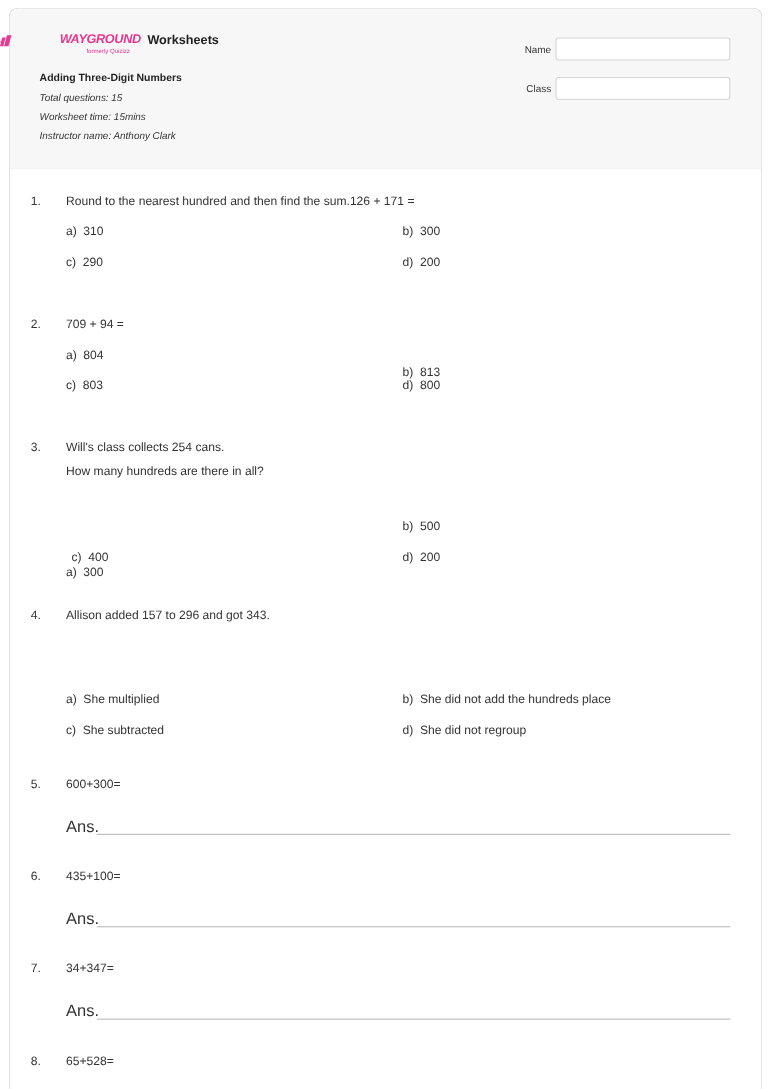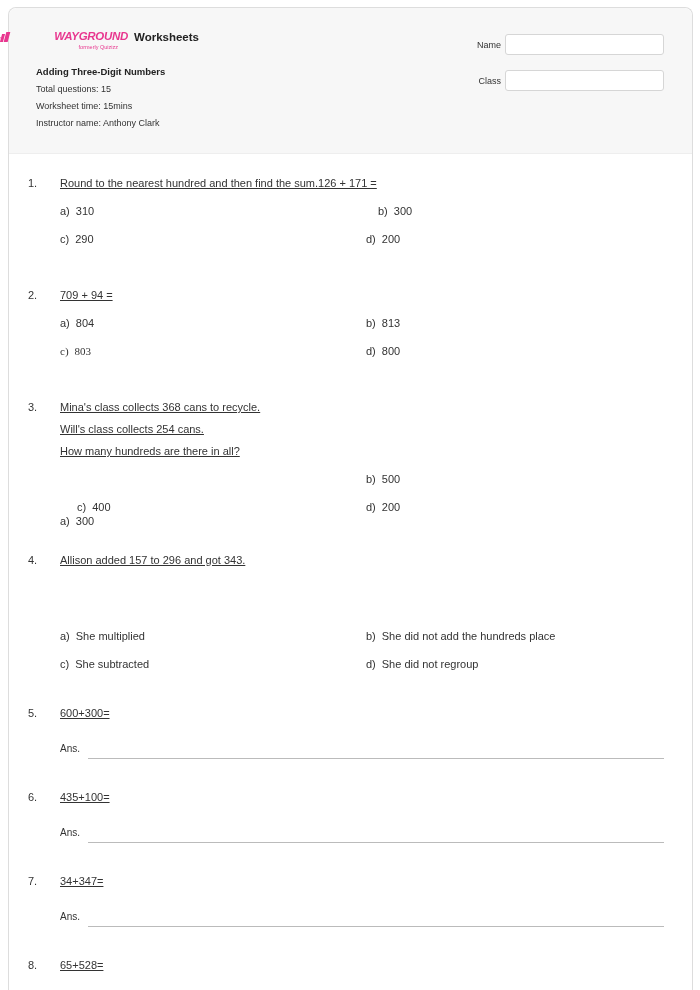--- a/index.html
+++ b/index.html
@@ -90,20 +90,21 @@
       color: #333333;
     }
     .meta .title {
       font-weight: bold;
       font-size: 9.5px;
       color: #222222;
       margin-bottom: 7px;
     }
     .meta .line {
       margin-bottom: 7px;
+      font-style: italic;
     }
     .fields {
       position: absolute;
       right: 28px;
       top: 26px;
       width: 200px;
     }
     .field-row {
       display: flex;
       align-items: center;
@@ -140,33 +141,32 @@
       left: 19px;
       font-size: 11px;
       color: #333333;
     }
     .q-text {
       position: absolute;
       left: 51px;
       font-size: 11px;
       color: #333333;
       line-height: 22px;
-      text-decoration: underline;
     }
     .opt {
       position: absolute;
       font-size: 11px;
       color: #333333;
       white-space: nowrap;
     }
     .opt .letter { margin-right: 6px; }
     .ans {
       position: absolute;
       left: 51px;
-      font-size: 10px;
+      font-size: 15px;
       color: #333333;
     }
     .ans-line {
       position: absolute;
       left: 79px;
       width: 576px;
       height: 1px;
       background: #bbbbbb;
     }
   </style>
@@ -210,46 +210,45 @@
   </div>
 
   <div class="questions">
 
     <div class="q" style="top:23px;">
       <span class="q-num" style="top:0;">1.</span>
       <div class="q-text" style="top:-5px;">
         <div>Round to the nearest hundred and then find the sum.126 + 171 =</div>
       </div>
       <div class="opt" style="left:51px; top:28px;"><span class="letter">a)</span><span>310</span></div>
-      <div class="opt" style="left:369px; top:28px;"><span class="letter">b)</span><span>300</span></div>
+      <div class="opt" style="left:357px; top:28px;"><span class="letter">b)</span><span>300</span></div>
       <div class="opt" style="left:51px; top:56px;"><span class="letter">c)</span><span>290</span></div>
       <div class="opt" style="left:357px; top:56px;"><span class="letter">d)</span><span>200</span></div>
     </div>
 
     <div class="q" style="top:135px;">
       <span class="q-num" style="top:0;">2.</span>
       <div class="q-text" style="top:-5px;">
         <div>709 + 94 =</div>
       </div>
       <div class="opt" style="left:51px; top:28px;"><span class="letter">a)</span><span>804</span></div>
-      <div class="opt" style="left:357px; top:28px;"><span class="letter">b)</span><span>813</span></div>
-      <div class="opt" style="left:51px; top:56px;font-family:Liberation Serif, serif;"><span class="letter">c)</span><span>803</span></div>
+      <div class="opt" style="left:357px; top:44px;"><span class="letter">b)</span><span>813</span></div>
+      <div class="opt" style="left:51px; top:56px;"><span class="letter">c)</span><span>803</span></div>
       <div class="opt" style="left:357px; top:56px;"><span class="letter">d)</span><span>800</span></div>
     </div>
 
     <div class="q" style="top:247px;">
       <span class="q-num" style="top:0;">3.</span>
       <div class="q-text" style="top:-5px;">
-        <div>Mina's class collects 368 cans to recycle.</div>
         <div>Will's class collects 254 cans.</div>
         <div>How many hundreds are there in all?</div>
       </div>
       <div class="opt" style="left:51px; top:72px;margin-top:42px;"><span class="letter">a)</span><span>300</span></div>
       <div class="opt" style="left:357px; top:72px;"><span class="letter">b)</span><span>500</span></div>
-      <div class="opt" style="left:68px; top:100px;"><span class="letter">c)</span><span>400</span></div>
+      <div class="opt" style="left:56px; top:100px;"><span class="letter">c)</span><span>400</span></div>
       <div class="opt" style="left:357px; top:100px;"><span class="letter">d)</span><span>200</span></div>
     </div>
 
     <div class="q" style="top:400px;">
       <span class="q-num" style="top:0;">4.</span>
       <div class="q-text" style="top:-5px;">
         <div>Allison added 157 to 296 and got 343.</div>
       </div>
       <div class="opt" style="left:51px; top:76px;"><span class="letter">a)</span><span>She multiplied</span></div>
       <div class="opt" style="left:357px; top:76px;"><span class="letter">b)</span><span>She did not add the hundreds place</span></div>

